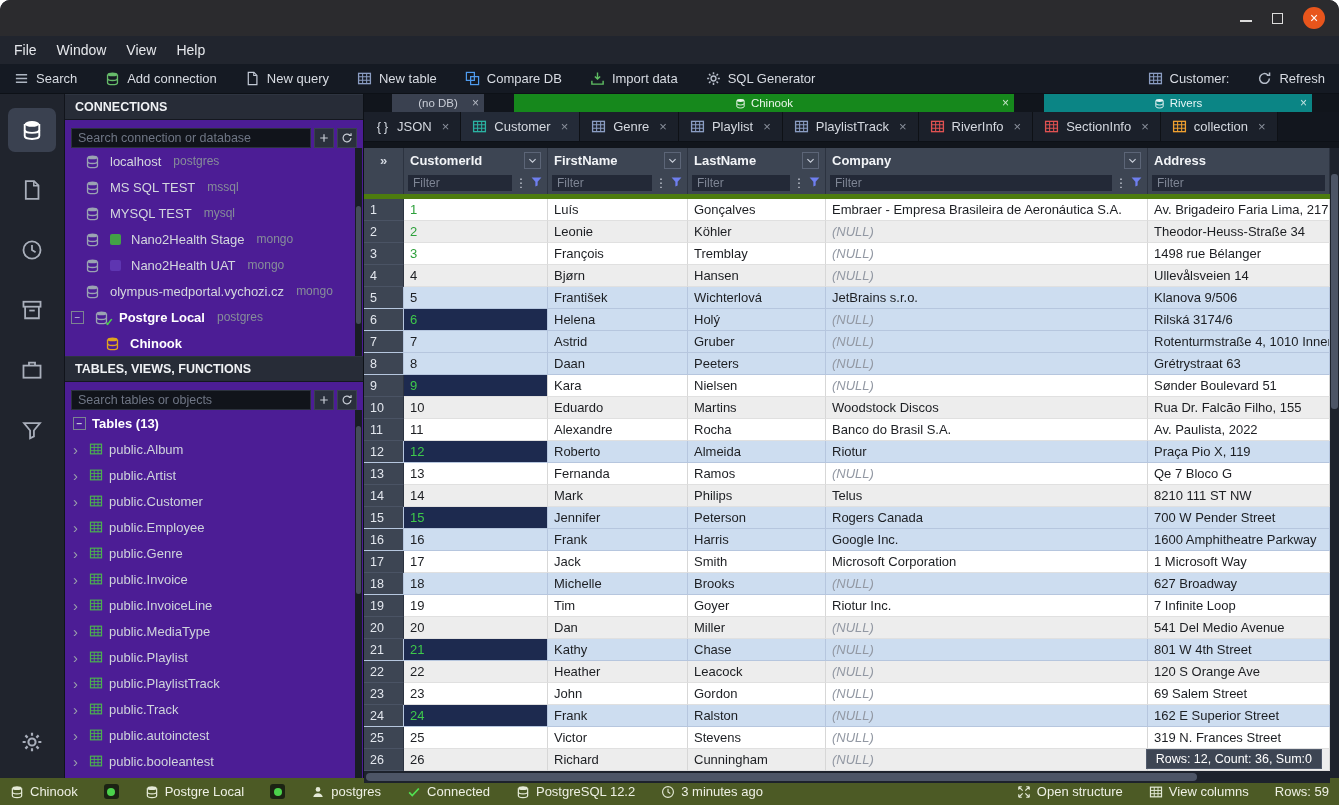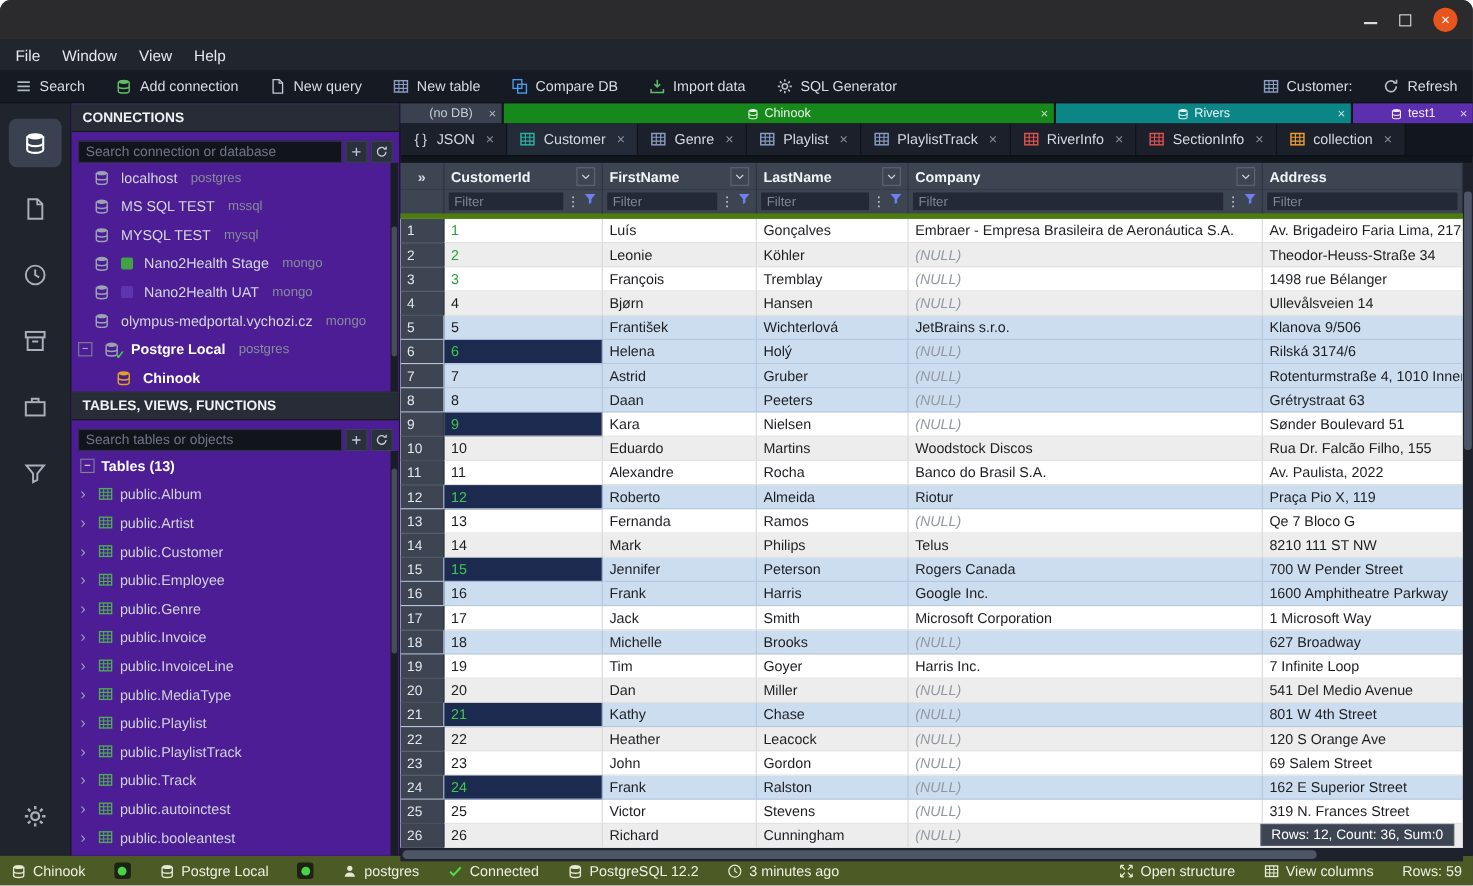--- a/index.html
+++ b/index.html
@@ -50,21 +50,21 @@
   .chk { position:absolute; right:-5px; bottom:-4px; color:#4bd24b; font-size:11px; font-weight:bold; }
   .tree-item { height:26px; display:flex; align-items:center; gap:6px; padding-left:8px; color:#cfd4dc; font-size:13px; white-space:nowrap; }
   .tree-item .chev { color:#9aa0ac; font-size:15px; width:10px; }
   .tree-group { height:26px; display:flex; align-items:center; gap:6px; padding-left:8px; color:#fff; font-weight:bold; font-size:13px; }
   .sb-track { position:absolute; right:1px; width:7px; background:#191d25; }
   .sb-thumb { position:absolute; left:1px; width:5px; background:#454c5a; border-radius:3px; }
 
   
   .content { flex:1; display:flex; flex-direction:column; min-width:0; background:#11151c; }
   .dbtabs { flex:0 0 18px; display:flex; gap:2px; background:#11151c; }
-  .dbtab { position:relative; display:flex; align-items:center; justify-content:center; gap:5px; font-size:11.5px; overflow:hidden; flex:none; }
+  .dbtab { position:relative; display:flex; align-items:center; justify-content:center; gap:5px; font-size:11.5px; overflow:hidden; flex:none;margin-left:28px; }
   .dbtab .x { position:absolute; right:5px; font-size:12px; opacity:.85; }
   .filetabs { flex:0 0 30px; display:flex; background:#12161e; overflow:hidden; border-bottom:1px solid #0d1117; }
   .filetab { display:flex; align-items:center; gap:7px; padding:0 11px; font-size:13px; color:#d5d9e0; background:#1b202a; border-right:1px solid #0e1116; white-space:nowrap; flex:none; }
   .filetab.active { background:#242b38; }
   .filetab .x { color:#8a909c; margin-left:3px; }
 
   .gridwrap { flex:1; display:flex; min-height:0; margin-top:6px; position:relative; }
   .grid { flex:1; display:flex; flex-direction:column; min-width:0; }
   .gh-row { flex:0 0 24px; display:flex; background:#3d4553; }
   .gh-cell { display:flex; align-items:center; color:#f2f4f7; font-size:13px; font-weight:bold; padding:0 6px; border-right:1px solid #2c3340; white-space:nowrap; overflow:hidden; flex:none; }
@@ -945,21 +945,21 @@
                 <div class="gcell w4">
                   <span class="null">(NULL)</span>
                 </div>
                 <div class="gcell w5">627 Broadway</div>
               </div>
               <div class="grow a">
                 <div class="gcell rowhdr w0">19</div>
                 <div class="gcell w1">19</div>
                 <div class="gcell w2">Tim</div>
                 <div class="gcell w3">Goyer</div>
-                <div class="gcell w4">Harris Inc.</div>
+                <div class="gcell w4">Riotur Inc.</div>
                 <div class="gcell w5">7 Infinite Loop</div>
               </div>
               <div class="grow b">
                 <div class="gcell rowhdr w0">20</div>
                 <div class="gcell w1">20</div>
                 <div class="gcell w2">Dan</div>
                 <div class="gcell w3">Miller</div>
                 <div class="gcell w4">
                   <span class="null">(NULL)</span>
                 </div>

